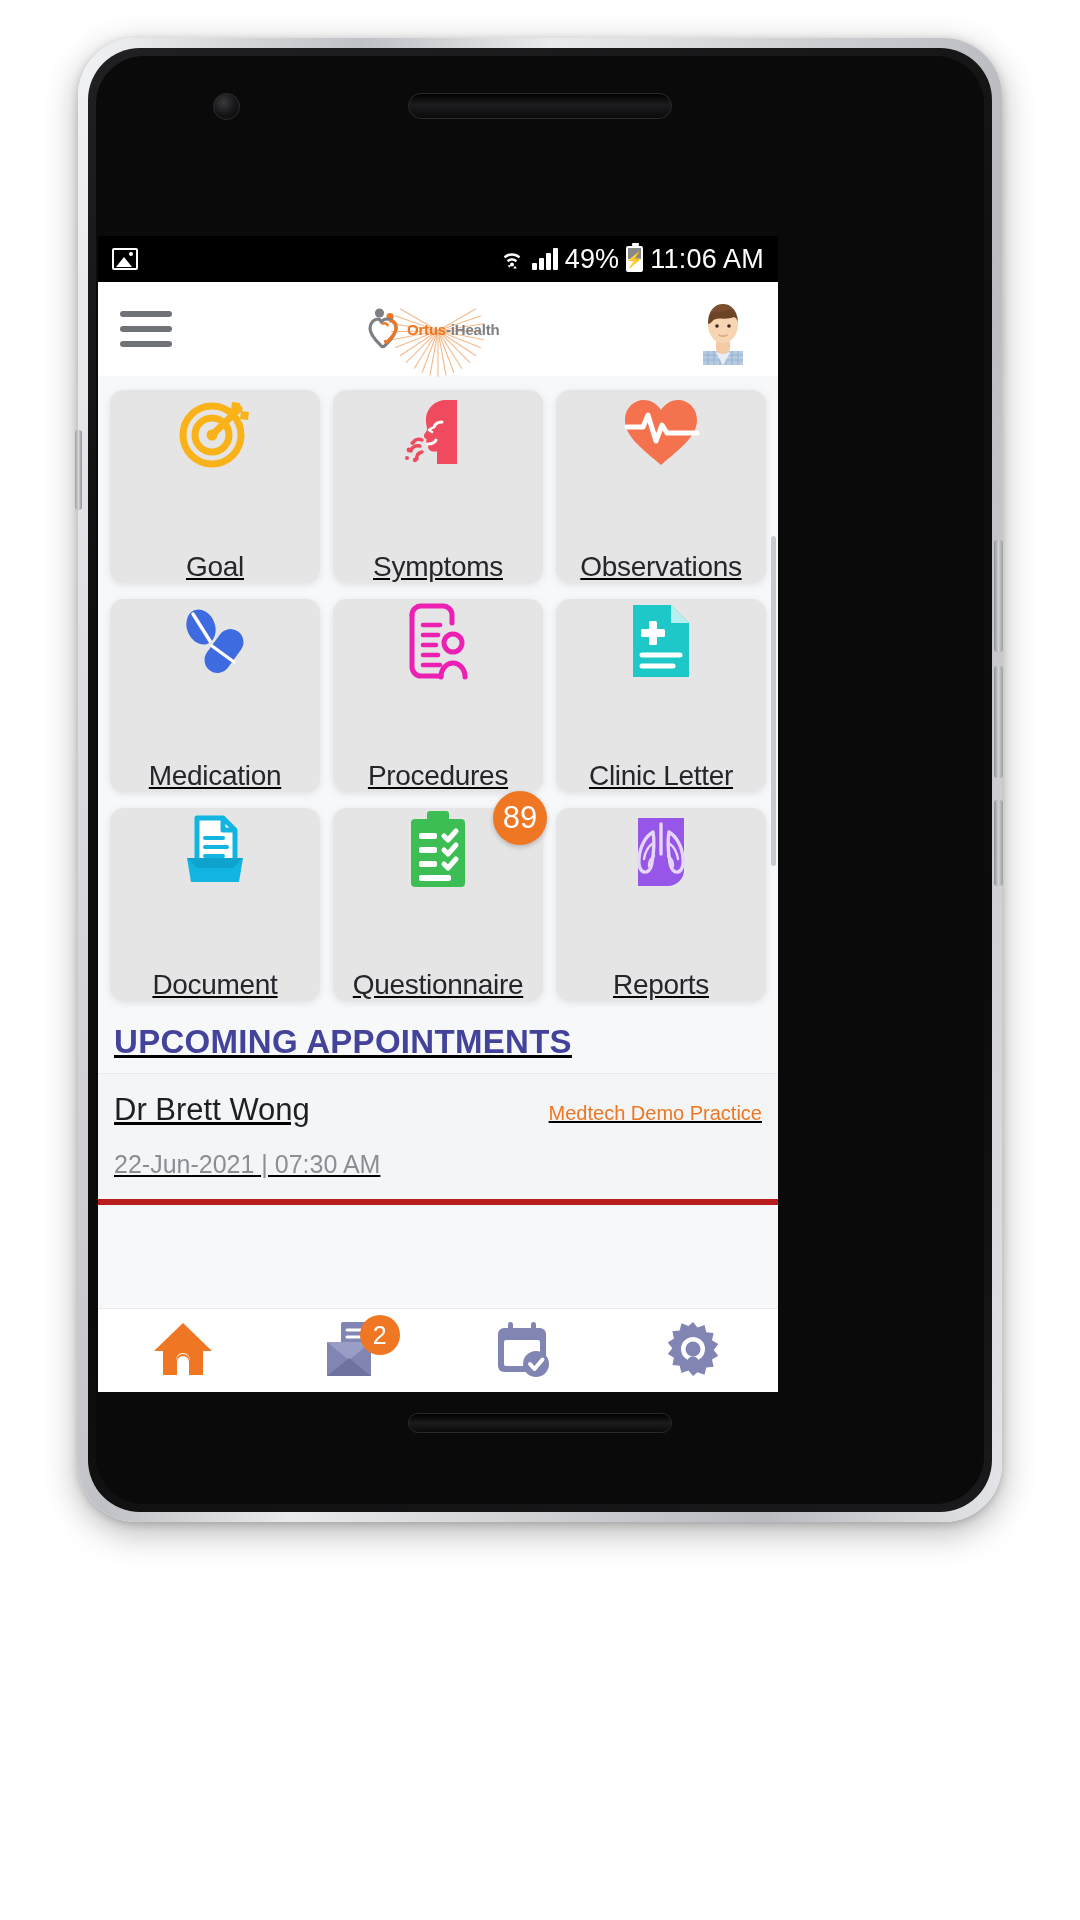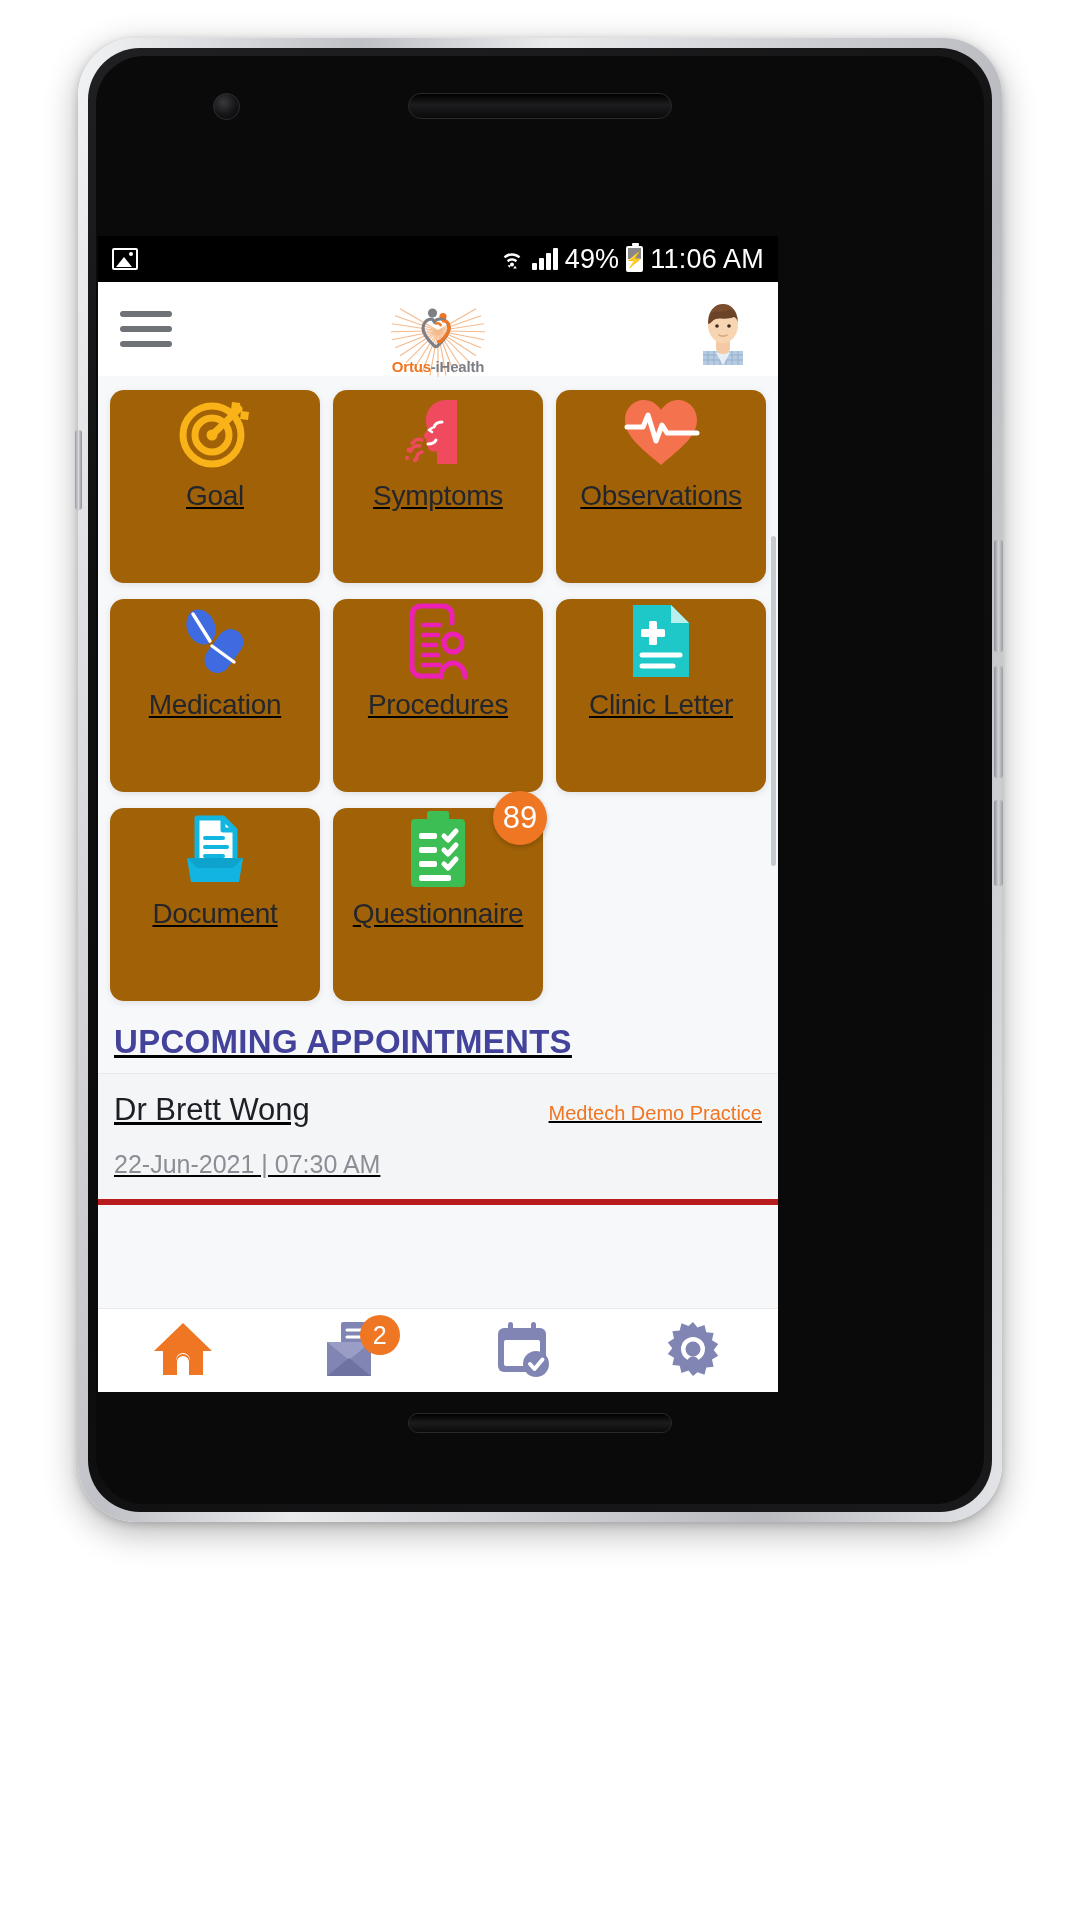--- a/index.html
+++ b/index.html
@@ -157,23 +157,22 @@
   }
   #hamburger { width: 52px; cursor: pointer; }
   #hamburger span {
     display: block; height: 6px; border-radius: 3px;
     background: #6f7277; margin: 9px 0;
   }
   #logo-wrap {
     position: absolute; left: 50%; top: 50%;
     transform: translate(-50%,-50%);
     width: 150px; height: 92px;
-    display: flex; flex-direction: column; align-items: center;
-    justify-content: flex-end;
-    gap: 7px;
+    display: flex; flex-direction: row; align-items: center;
+    justify-content: flex-start;
   }
   #logo-rays { position: absolute; left:50%; top:50%; transform: translate(-50%,-46%); }
   #logo-mark { position: relative; z-index: 2; margin-bottom: -2px; }
   #logo-text {
     position: relative; z-index: 3;
     font-size: 15px; font-weight: 700; letter-spacing: -0.2px;
     white-space: nowrap;
   }
   #logo-text .o { color: #ef7622; }
   #logo-text .r { color: #7d7f85; }
@@ -184,25 +183,25 @@
 
   
   #tile-grid {
     padding: 14px 12px 4px 12px;
     display: grid;
     grid-template-columns: repeat(3, 1fr);
     gap: 16px 13px;
     background: #f7f8fa;
   }
   .tile {
-    background: #a16207;
+    background: #e5e5e5;
     border-radius: 14px;
     height: 193px;
     display: flex; flex-direction: column;
-    align-items: center; justify-content: flex-start;
+    align-items: center; justify-content: space-between;
     box-shadow: 0 2px 7px rgba(110,115,130,0.17);
     position: relative;
     cursor: pointer;
   }
   .tile-icon {
     height: 84px; display: flex; align-items: center; justify-content: center;
     margin-bottom: 6px;
   }
   .tile-label {
     font-size: 28px; color: #24262b; font-weight: 400;
@@ -522,20 +521,37 @@
           <g fill="none" stroke="#fff" stroke-width="5" stroke-linecap="round" stroke-linejoin="round">
             <path d="M41 27l4 4 8-9"></path>
             <path d="M41 41l4 4 8-9"></path>
             <path d="M41 55l4 4 8-9"></path>
           </g>
         </svg>
       </div>
       <div class="tile-label">Questionnaire</div>
     </div>
 
+    <div class="tile">
+      <div class="tile-icon">
+        <svg width="78" height="80" viewBox="0 0 78 80">
+          <path d="M16 8h46v52a16 16 0 0 1-16 16H16z" fill="#9657E8"></path>
+          <path d="M39 14v30" stroke="#e6d6fb" stroke-width="3.4" stroke-linecap="round"></path>
+          <path d="M31 22c-7 4-13 14-14 26-0.8 7 1 13 5 14 4 1 7-3 8-9 1.5-9 3-20 1-31z" fill="none" stroke="#e6d6fb" stroke-width="3.4" stroke-linejoin="round"></path>
+          <path d="M47 22c7 4 13 14 14 26 0.8 7-1 13-5 14-4 1-7-3-8-9-1.5-9-3-20-1-31z" fill="none" stroke="#e6d6fb" stroke-width="3.4" stroke-linejoin="round"></path>
+          <g stroke="#e6d6fb" stroke-width="2.4" stroke-linecap="round" fill="none">
+            <path d="M30 34c-4 3-7 9-8 15"></path>
+            <path d="M48 34c4 3 7 9 8 15"></path>
+            <path d="M32 46c-3 2-5 6-5 10"></path>
+            <path d="M46 46c3 2 5 6 5 10"></path>
+          </g>
+        </svg>
+      </div>
+      <div class="tile-label">Reports</div>
+    </div>
   </div>
 
   <div id="appointments">
     <div id="appt-title">UPCOMING APPOINTMENTS</div>
     <div id="appt-card">
       <div id="appt-row1">
         <span id="appt-doctor">Dr Brett Wong</span>
         <span id="appt-practice">Medtech Demo Practice</span>
       </div>
       <div id="appt-datetime">22-Jun-2021 | 07:30 AM</div>

